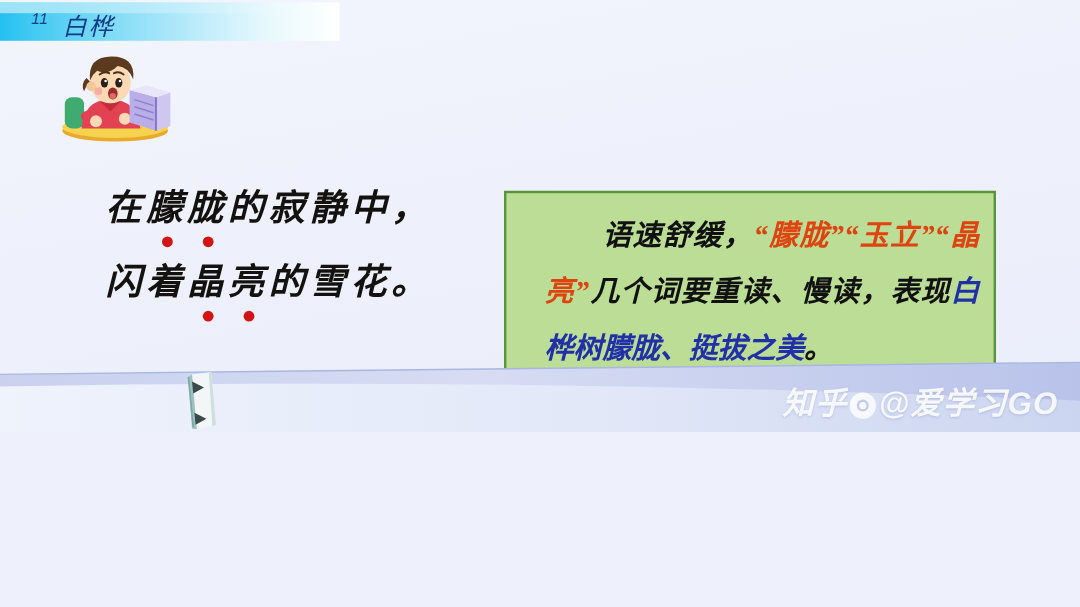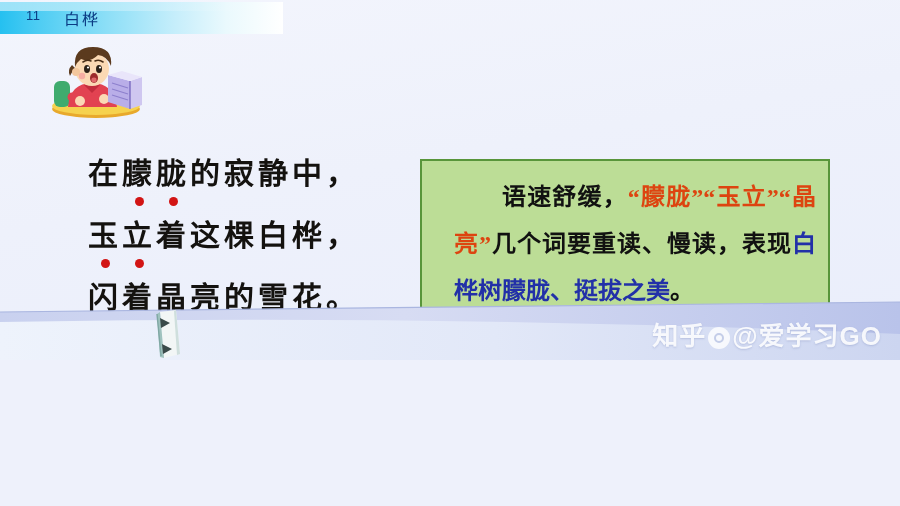--- a/index.html
+++ b/index.html
@@ -13,20 +13,21 @@
     overflow: hidden;
     font-family: "Liberation Serif", "DejaVu Serif", serif;
     background: #eef1fb;
   }
   #slide {
     position: relative;
     width: 900px;
     height: 360px;
     background: linear-gradient(170deg, #f3f5fd 0%, #eef1fb 45%, #eaeefb 100%);
     overflow: hidden;
+    font-style: italic;
   }
 
   
   #header-bar {
     position: absolute;
     left: 0;
     top: 2px;
     width: 283px;
     height: 32px;
     background: linear-gradient(to right,
@@ -50,24 +51,24 @@
     position: absolute;
     left: 26px;
     top: 8px;
     font-family: "Liberation Sans", sans-serif;
     font-size: 13px;
     color: #0c3f86;
     letter-spacing: .5px;
   }
   #header-title {
     position: absolute;
-    left: 64px;
+    left: 52px;
     top: 6px;
     font-family: "Liberation Sans", sans-serif;
-    font-size: 16px;
+    font-size: 20px;
     font-weight: 500;
     color: #0b3c84;
     letter-spacing: 2px;
   }
 
   
   #boy-icon {
     position: absolute;
     left: 42px;
     top: 45px;
@@ -255,27 +256,20 @@
     <path d="M88 36 l0 28" stroke="#7a6cc0" stroke-width="1.4" fill="none"></path>
   </svg>
 
 
   <div id="poem">
     <div class="poem-line">
       <span class="txt">在朦胧的寂静中，</span>
       <span class="dot-row">
           <span class="dot" style="left: 46.5px;"></span>
           <span class="dot" style="left: 80.5px;"></span>
-        </span>
-    </div>
-    <div class="poem-line">
-      <span class="txt">玉立着这棵白桦，</span>
-      <span class="dot-row">
-          <span class="dot" style="left: 12.5px;"></span>
-          <span class="dot" style="left: 46.5px;"></span>
         </span>
     </div>
     <div class="poem-line">
       <span class="txt">闪着晶亮的雪花。</span>
       <span class="dot-row">
           <span class="dot" style="left: 80.5px;"></span>
           <span class="dot" style="left: 114.5px;"></span>
         </span>
     </div>
   </div>

